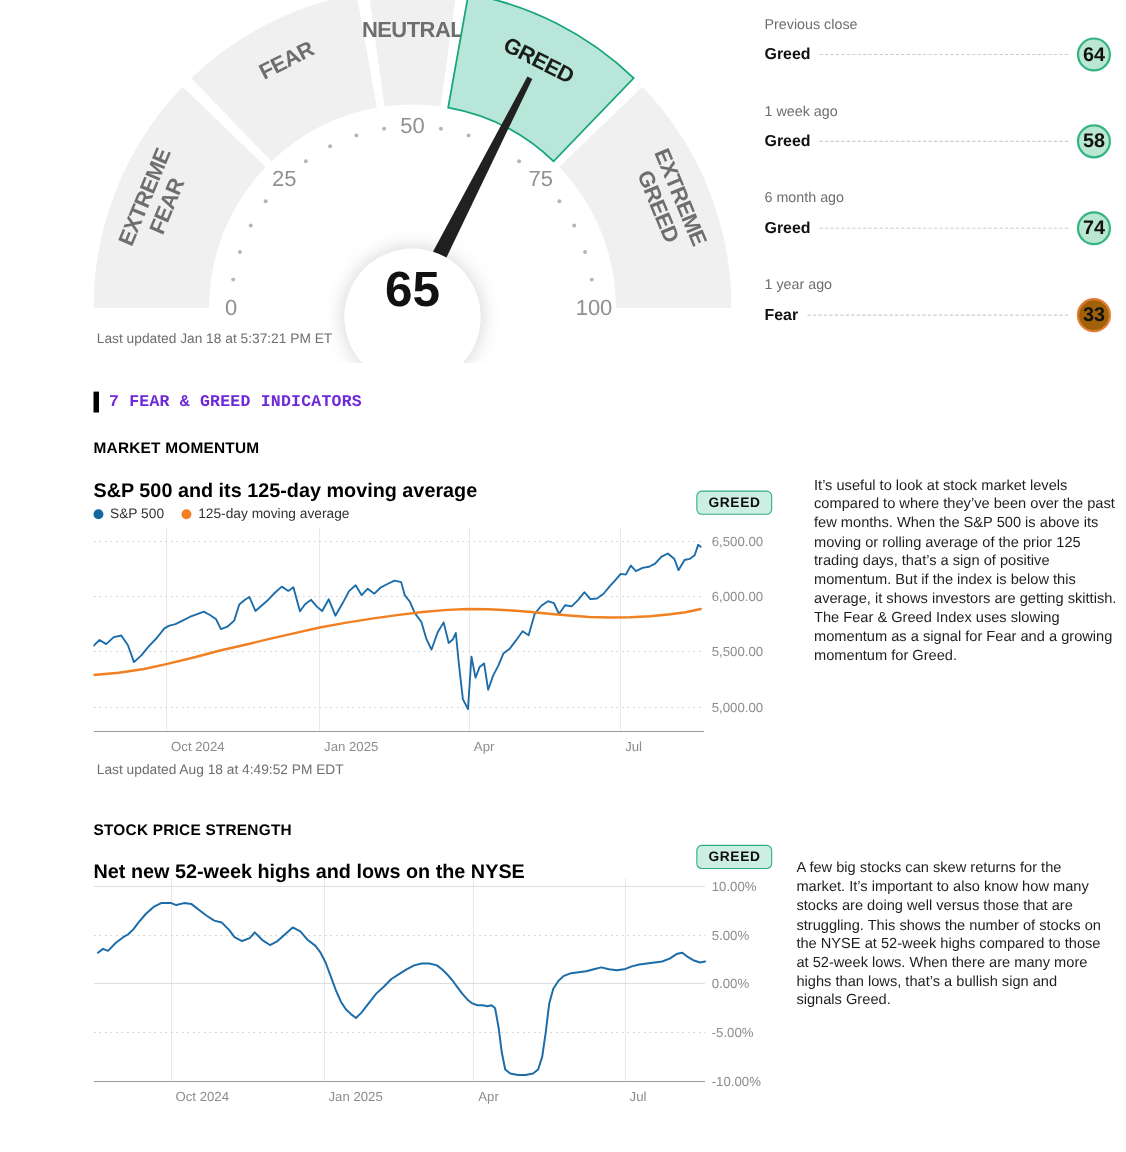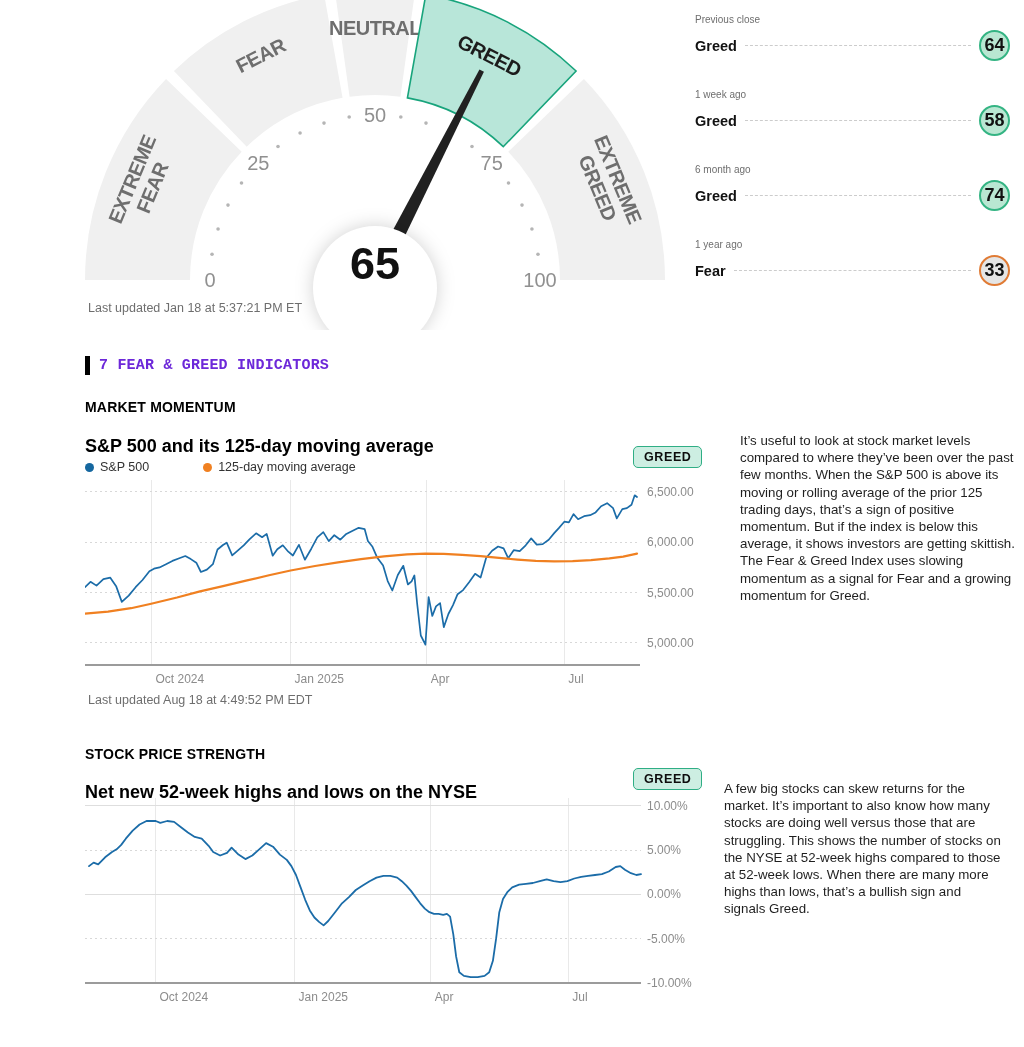--- a/index.html
+++ b/index.html
@@ -13,28 +13,28 @@
   #gauge-svg { position:absolute; left:85px; top:0; }
   .seg-label { font-size:20px; font-weight:bold; fill:#6e6e6e; letter-spacing:-0.5px; }
   .seg-label.active { fill:#1c1c1c; }
   .gauge-num { font-size:20px; fill:#909090; }
   .gauge-value { font-size:45px; font-weight:bold; fill:#111; }
   .updated { font-size:12.5px; color:#6e6e6e; }
 
   
   #history { position:absolute; left:695px; top:14px; width:315px; }
   .hist-row { margin-bottom:28px; }
-  .hist-period { font-size:10px; color:#6e6e6e; margin-bottom:5px; }
+  .hist-period { font-size:13px; color:#6e6e6e; margin-bottom:5px; }
   .hist-line { display:flex; align-items:center; }
   .hist-label { font-size:14.5px; font-weight:bold; color:#111; }
   .hist-leader { flex:1; border-top:1px dashed #cccccc; margin:0 8px; height:0; }
   .hist-circle { width:31px; height:31px; border-radius:50%; border:2px solid; display:flex;
                  align-items:center; justify-content:center; font-size:18px; font-weight:bold; color:#111; }
   .tone-greed { background:#b9e7d2; border-color:#34b483; }
-  .tone-fear  { background:#e5e5e5; border-color:#e07b35; }
+  .tone-fear  { background:#a16207; border-color:#e07b35; }
 
   
   #section-header { position:absolute; left:85px; top:356px; display:flex; align-items:center; }
   .section-bar { width:5px; height:19px; background:#000; margin-right:9px; }
   .section-title { font-size:15px; font-weight:bold; color:#6d28d9; letter-spacing:.2px;font-family:Liberation Mono, monospace; }
 
   .indicator-heading { font-size:14px; font-weight:bold; color:#000; letter-spacing:.2px; }
   .chart-title { font-size:18px; font-weight:bold; color:#000; }
   .badge { position:absolute; font-size:12.5px; font-weight:bold; color:#0d0d0d; letter-spacing:.6px;
            background:#cdeee2; border:1.5px solid #2fae85; border-radius:5px; padding:3px 10px; }
@@ -126,21 +126,21 @@
   </div>
 
   <div id="section-header">
     <span class="section-bar"></span>
     <span class="section-title">7 FEAR &amp; GREED INDICATORS</span>
   </div>
 
   <div class="abs indicator-heading" style="left:85px; top:399px;">MARKET MOMENTUM</div>
   <div class="abs chart-title" style="left:85px; top:436px;">S&amp;P 500 and its 125-day moving average</div>
   <div class="badge" style="left:633px; top:446px;">GREED</div>
-  <div class="legend" style="left:85px; top:460px;gap:38px;">
+  <div class="legend" style="left:85px; top:460px;">
     <span class="legend-item">
       <span class="legend-dot" id="leg-dot-0" style="background: rgb(21, 103, 159);"></span>
       <span>S&amp;P 500</span>
     </span>
     <span class="legend-item">
       <span class="legend-dot" id="leg-dot-1" style="background: rgb(240, 128, 33);"></span>
       <span>125-day moving average</span>
     </span>
   </div>
   <svg class="chart-svg" id="chart1" style="top:480px;" width="700" height="210" viewBox="0 0 700 210">

